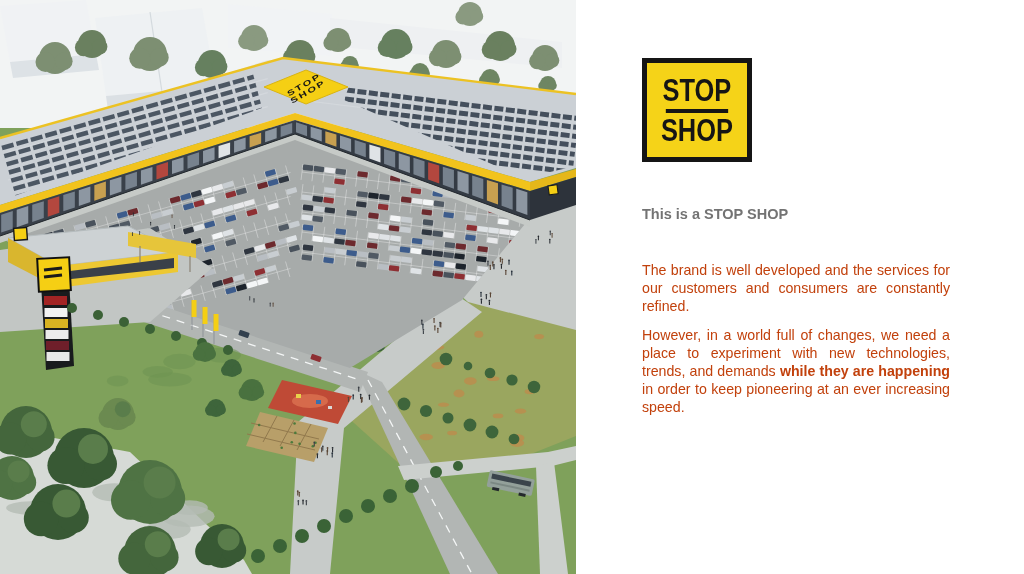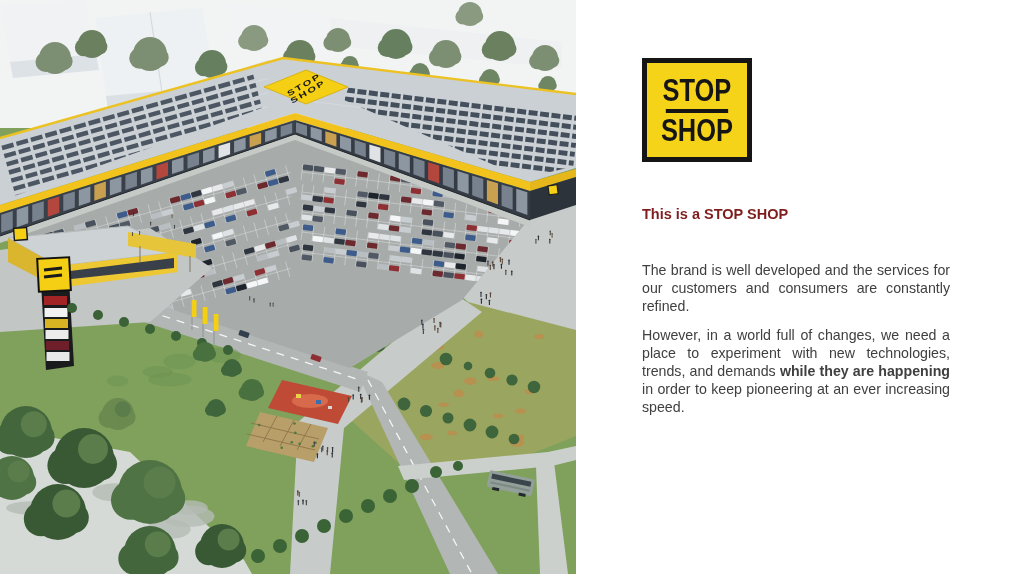--- a/index.html
+++ b/index.html
@@ -8,23 +8,23 @@
   .slide{position:relative;width:1024px;height:574px;display:flex;}
   .image-pane{position:relative;flex:0 0 576px;width:576px;height:574px;overflow:hidden;background:#f2f4f4;}
   .image-pane svg{display:block;}
   .text-pane{position:relative;flex:1;height:574px;background:#ffffff;}
   .logo{position:absolute;left:66px;top:58px;width:100px;height:94px;
         background:#F5D318;border:5px solid #151515;
         display:flex;align-items:center;justify-content:center;}
   .logo-inner{transform:scaleX(.82);display:flex;flex-direction:column;align-items:center;line-height:1;}
   .logo-word{font-weight:bold;font-size:31px;color:#151515;letter-spacing:0;white-space:nowrap;}
   .logo-bar{width:76px;height:4px;background:#151515;margin:3px 0 2px 0;}
-  .heading{position:absolute;left:66px;top:206px;font-size:14.5px;font-weight:bold;color:#7f1d1d;}
+  .heading{position:absolute;left:66px;top:206px;font-size:14.5px;font-weight:bold;color:#737373;}
   .body-copy{position:absolute;left:66px;top:261px;width:308px;font-size:14.2px;
-             line-height:18px;color:#404040;text-align:justify;}
+             line-height:18px;color:#c2410c;text-align:justify;}
   .body-copy p{margin:0;}
   .body-copy p + p{margin-top:11px;}
   .body-copy b{font-weight:bold;}
   .rooftxt{font-size:9px;font-weight:bold;fill:#161616;letter-spacing:1.5px;text-anchor:middle;
            font-family:"Liberation Sans",sans-serif;}
 </style>
 </head>
 <body>
 
 <div class="slide">

